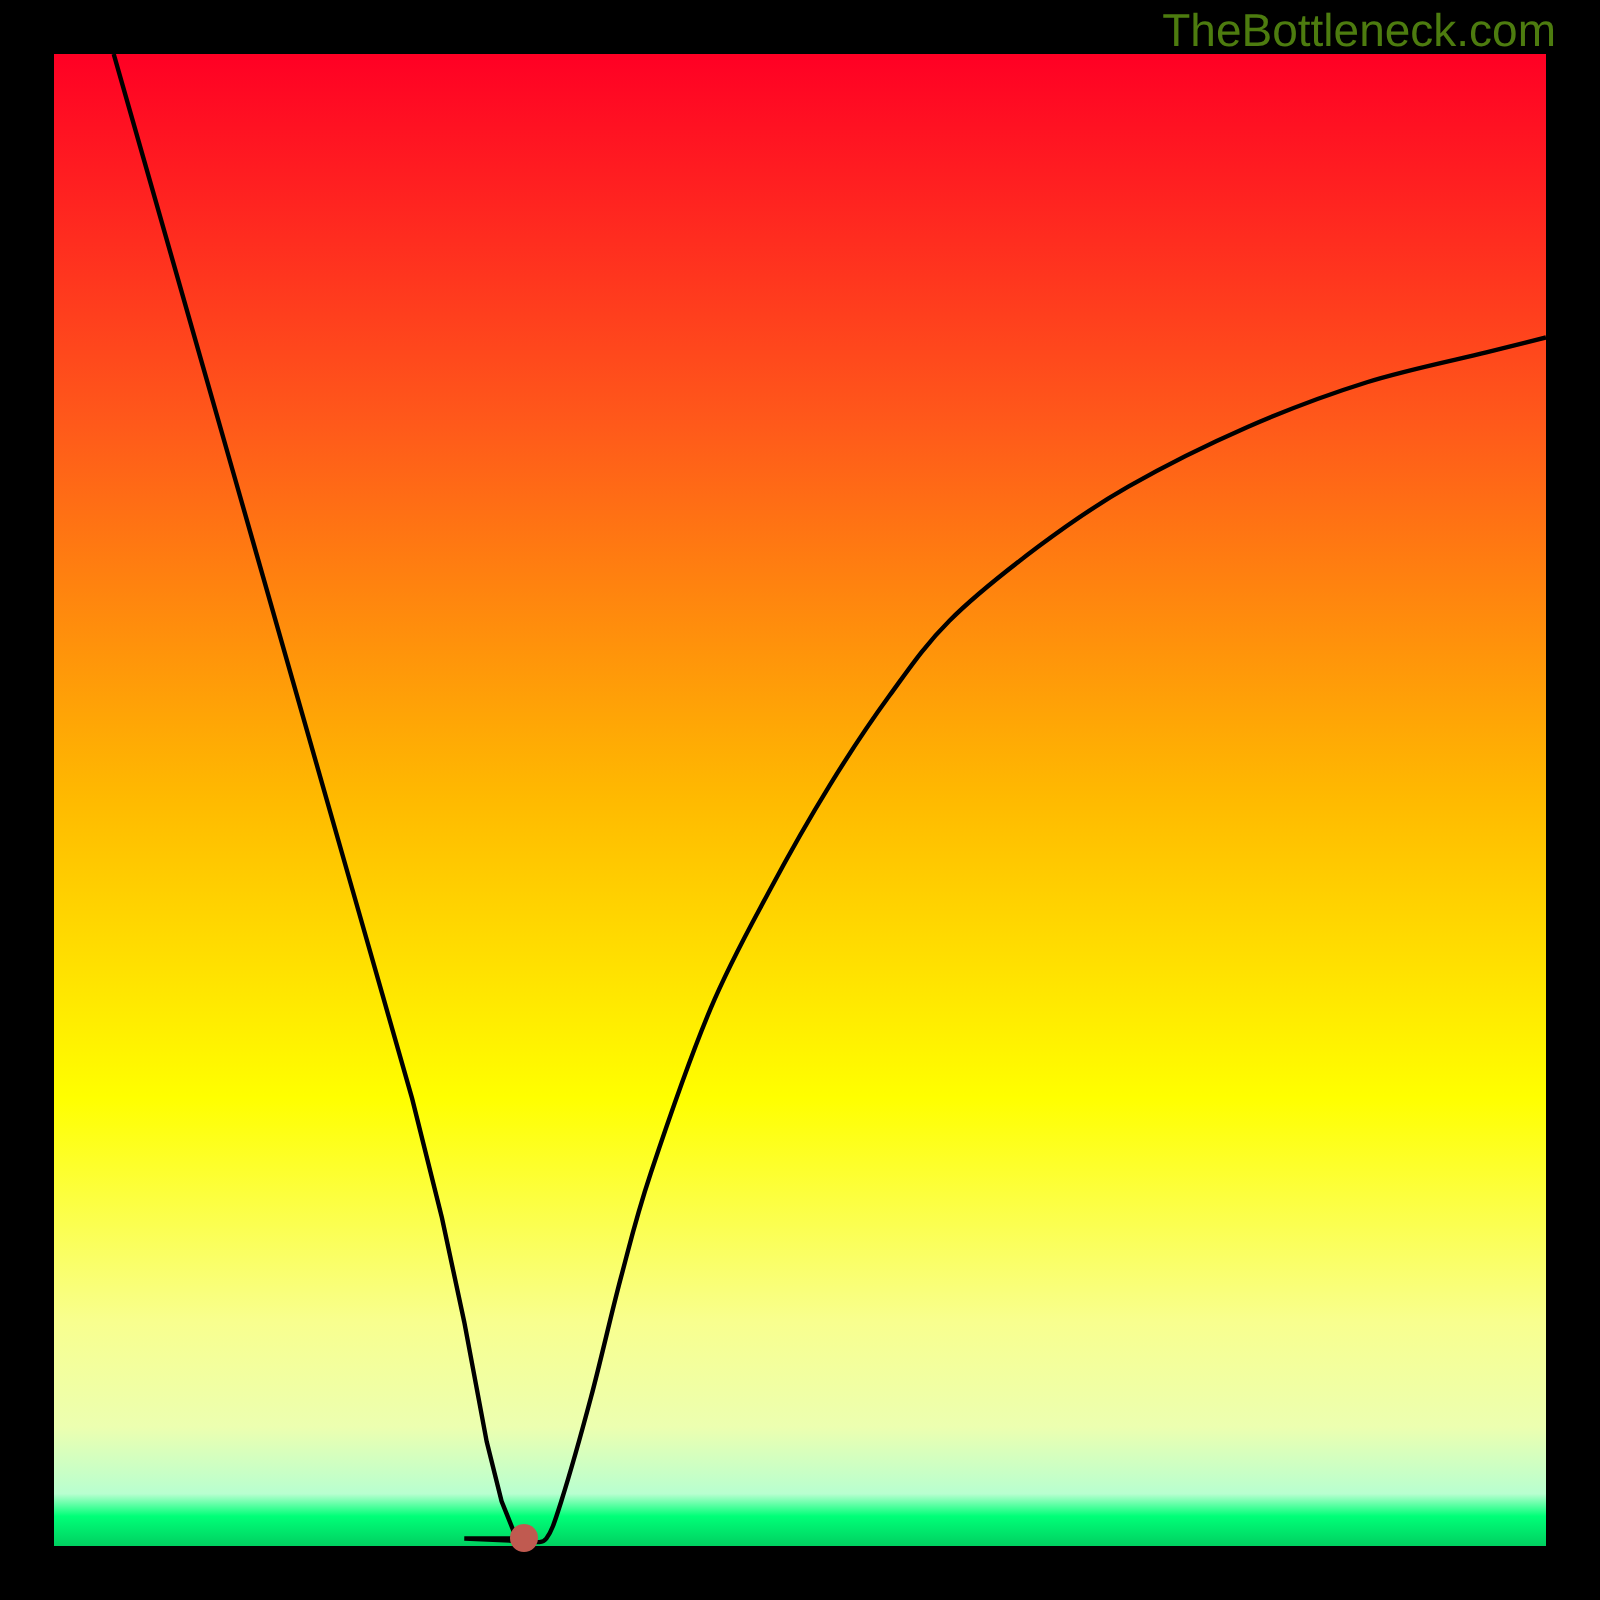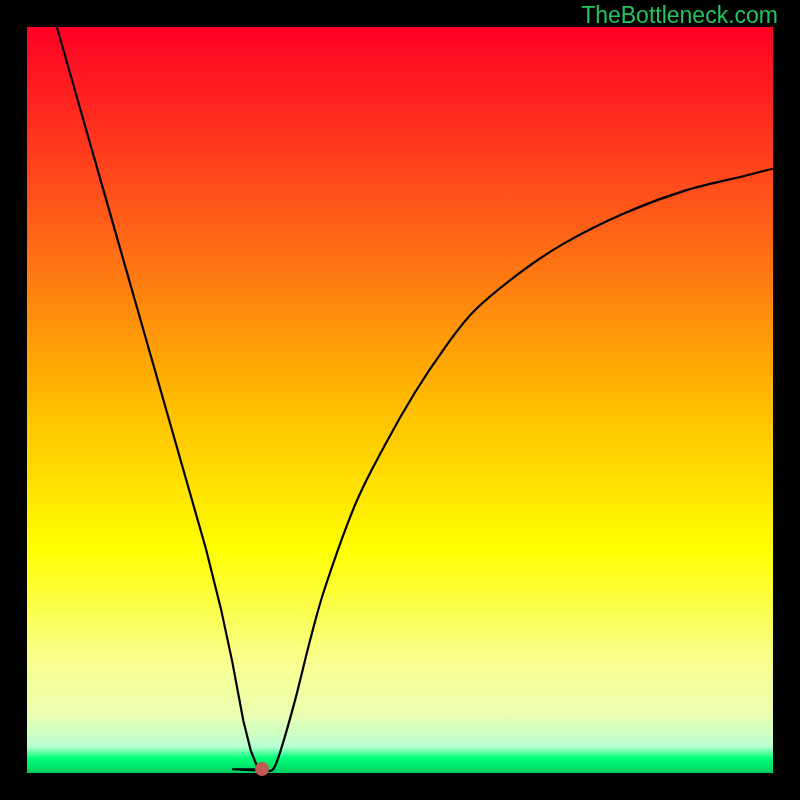--- a/index.html
+++ b/index.html
@@ -8,21 +8,21 @@
     width: 800px;
     height: 800px;
     background: #000;
     font-family: Arial, sans-serif;
     position: relative;
   }
   .watermark {
     position: absolute;
     top: 2px;
     right: 22px;
-    color: #22c55e;
+    color: #4d7c0f;
     font-size: 23px;
     font-family: Arial, sans-serif;
     z-index: 10;
   }
   .plot-area {
     position: absolute;
     left: 27px;
     top: 27px;
     width: 746px;
     height: 746px;

